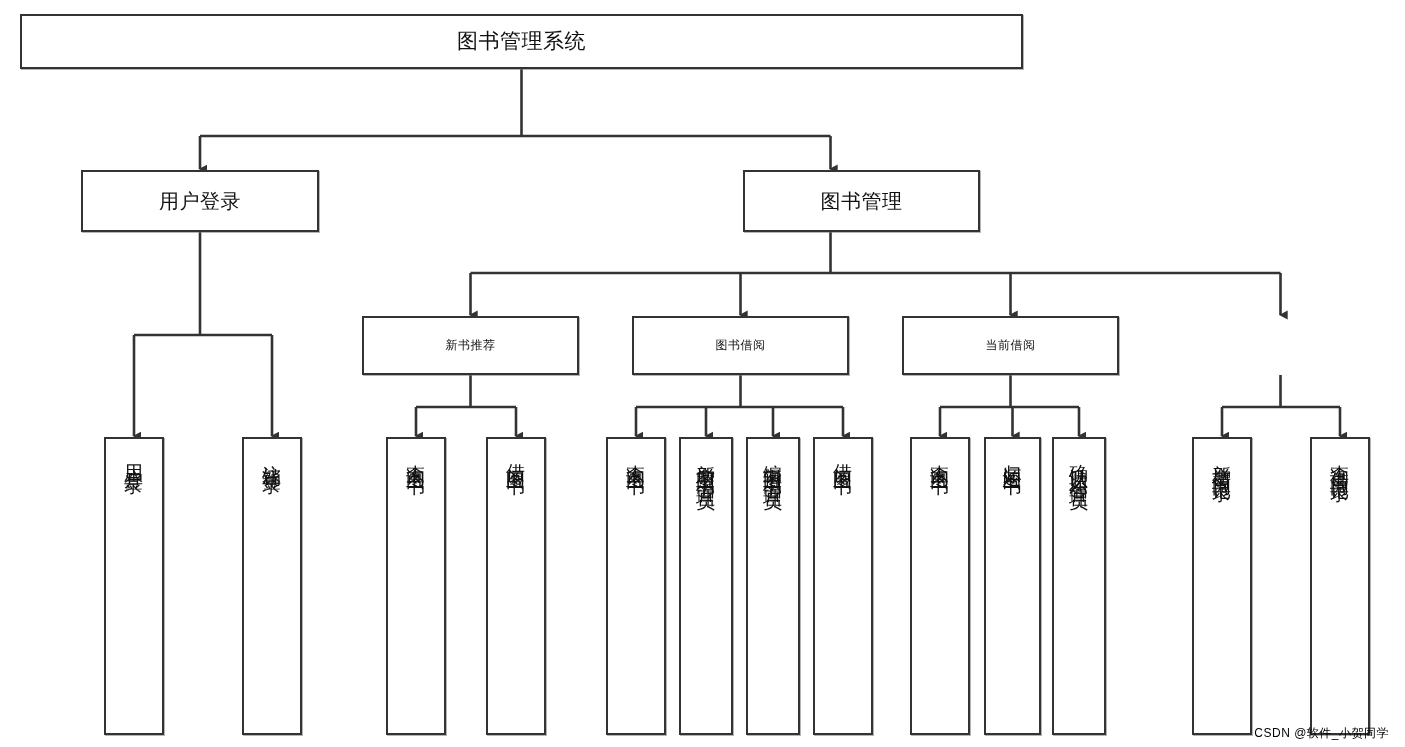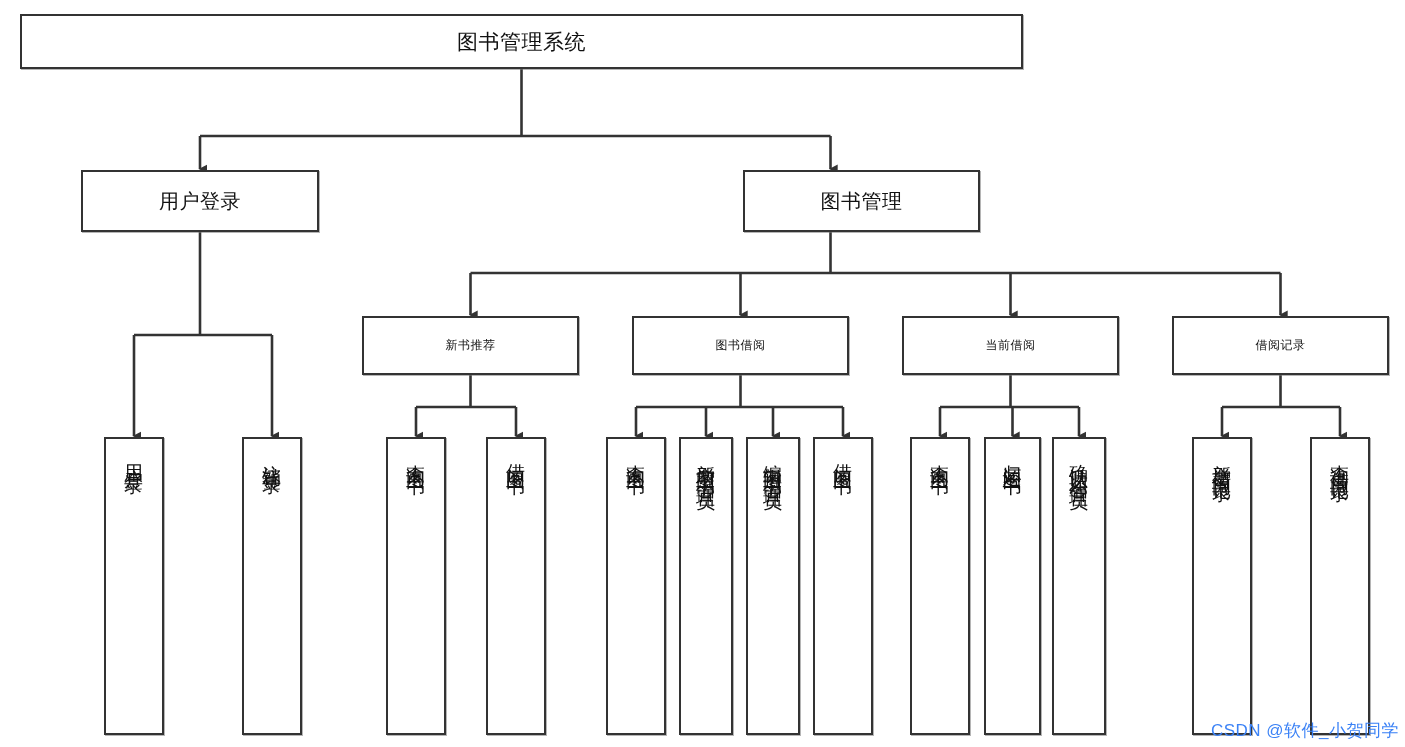--- a/index.html
+++ b/index.html
@@ -40,43 +40,44 @@
   }
   .node-label {
     display: block;
     text-align: center;
     line-height: 1.12;
     letter-spacing: 0.5px;
     white-space: nowrap;
   }
   .node.horizontal .node-label {
     writing-mode: horizontal-tb;
+    font-family: Liberation Serif, serif;
   }
   .node.vertical {
     align-items: flex-start;
     justify-content: center;
     padding-top: 10px;
   }
   .node.vertical .node-label {
     writing-mode: vertical-rl;
     text-orientation: upright;
     letter-spacing: 4px;
     line-height: 1;
   }
   .node.root .node-label { font-size: 21px; }
   .node.level2 .node-label { font-size: 20px; }
   .node.level3 .node-label { font-size: 12px; }
   .node.leaf .node-label { font-size: 19px; }
 
   #watermark {
     position: absolute;
-    right: 6px;
+    right: 16px;
     bottom: 5px;
-    font-size: 17px;
-    color: #3b82f6;
+    font-size: 12px;
+    color: #000000;
     letter-spacing: 0.5px;
     z-index: 6;
     white-space: nowrap;
   }
 </style>
 </head>
 <body>
 
 <div id="diagram-root">
 
@@ -136,23 +137,20 @@
 
   <div class="node level3 horizontal" style="left: 362px; top: 316px; width: 217px; height: 59px;">
     <span class="node-label">新书推荐</span>
   </div>
   <div class="node level3 horizontal" style="left: 632px; top: 316px; width: 217px; height: 59px;">
     <span class="node-label">图书借阅</span>
   </div>
   <div class="node level3 horizontal" style="left: 902px; top: 316px; width: 217px; height: 59px;">
     <span class="node-label">当前借阅</span>
   </div>
-  <div class="node level3 horizontal" style="left: 1172px; top: 316px; width: 217px; height: 59px;">
-    <span class="node-label">借阅记录</span>
-  </div>
 
   <div class="node leaf vertical" style="left: 104px; top: 437px; width: 60px; height: 298px;">
     <span class="node-label">用户登录</span>
   </div>
   <div class="node leaf vertical" style="left: 242px; top: 437px; width: 60px; height: 298px;">
     <span class="node-label">注销登录</span>
   </div>
   <div class="node leaf vertical" style="left: 386px; top: 437px; width: 60px; height: 298px;">
     <span class="node-label">查询图书</span>
   </div>

